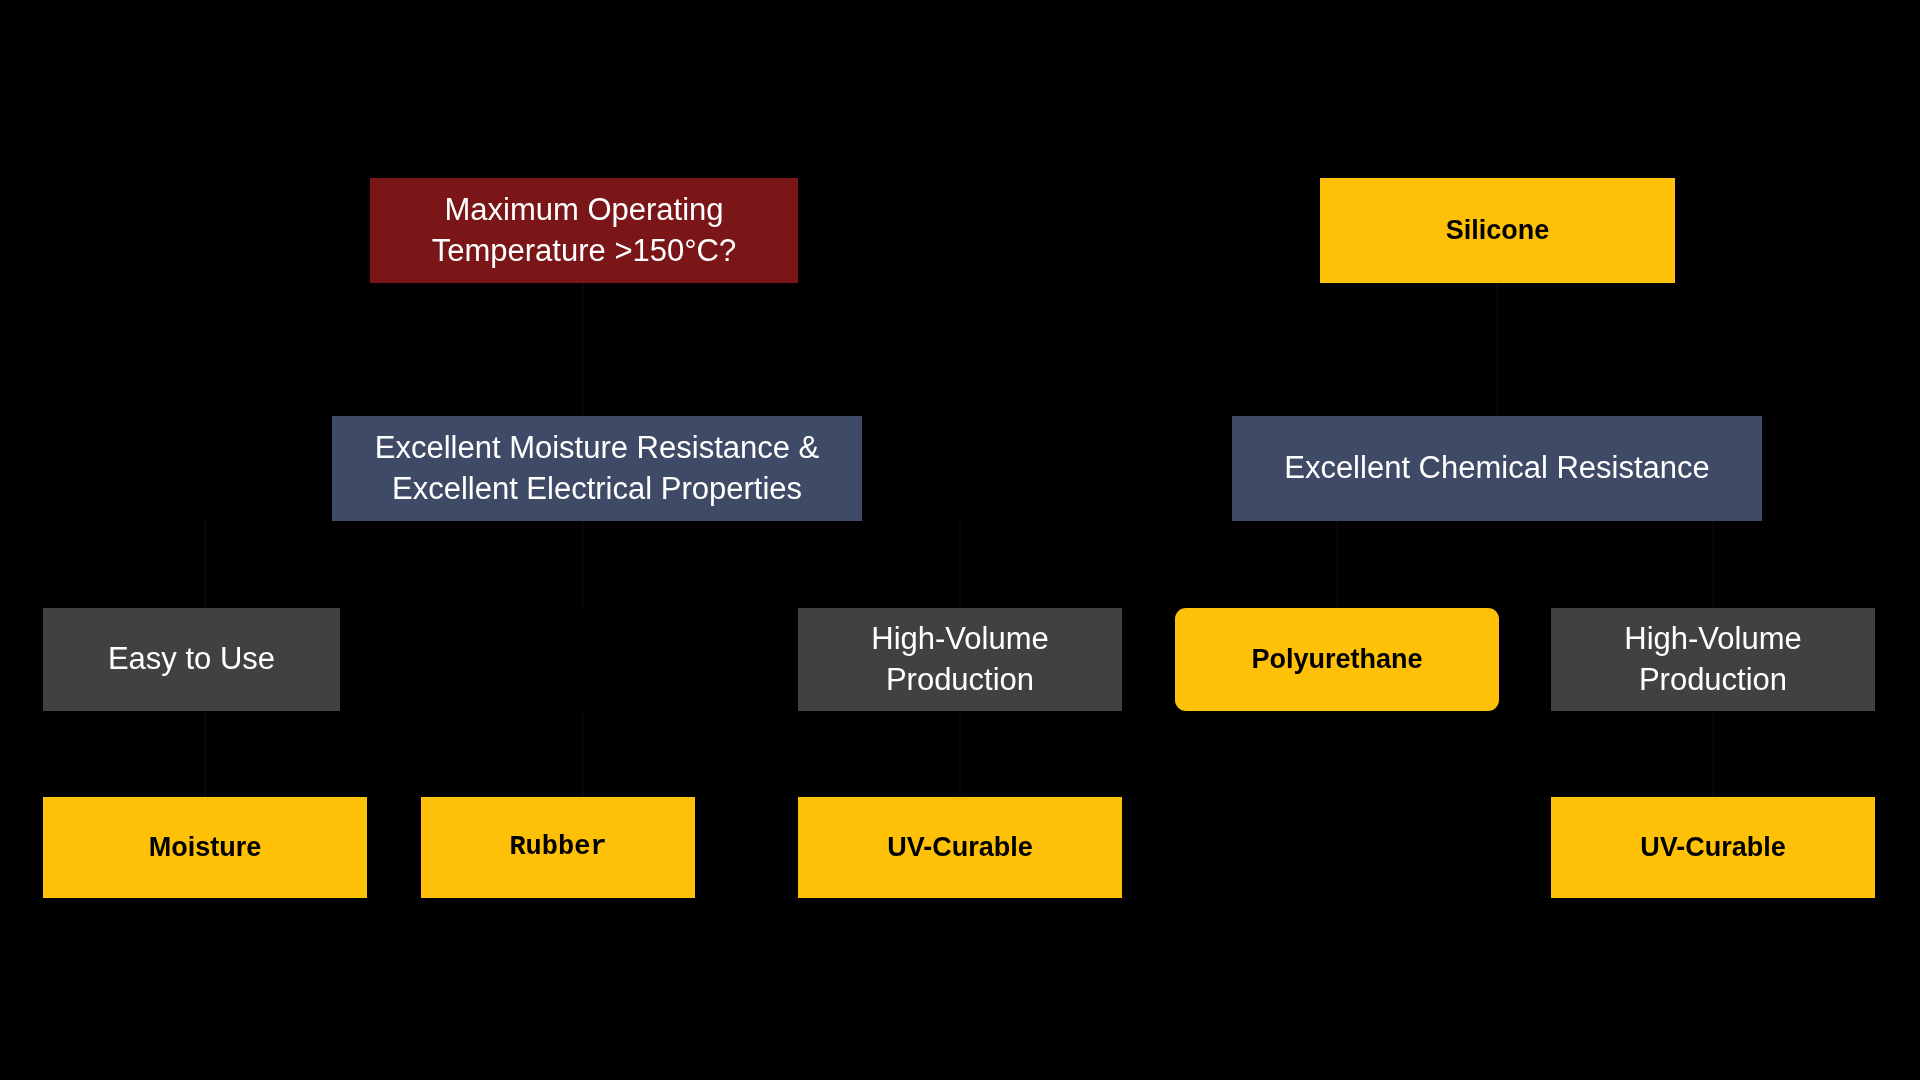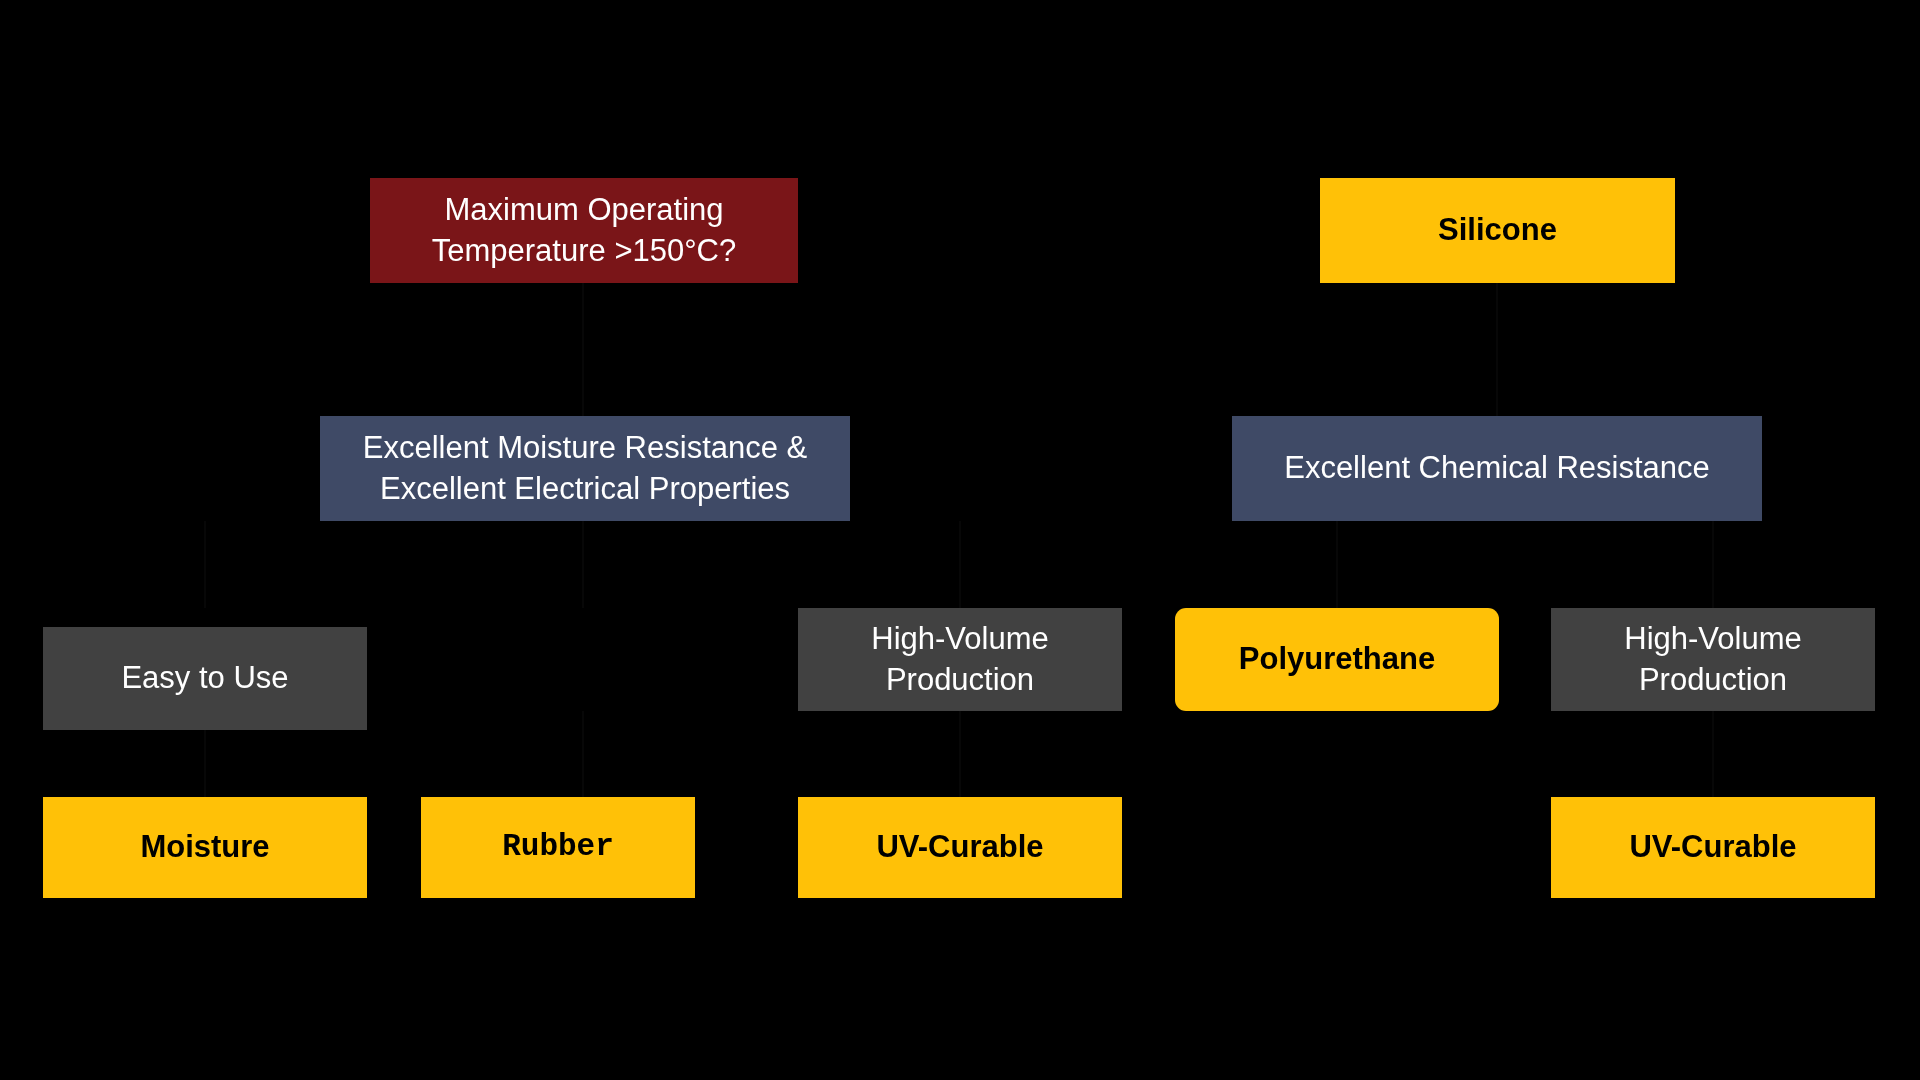--- a/index.html
+++ b/index.html
@@ -67,21 +67,21 @@
   .node.criterion {
     background: #414141;
     color: #FFFFFF;
     font-size: 31px;
     font-weight: 400;
   }
 
   .node.material {
     background: #FFC107;
     color: #000000;
-    font-size: 31px;
+    font-size: 27px;
     font-weight: 700;
   }
 </style>
 </head>
 <body>
 
 <div id="canvas">
     <div class="connector" style="left: 582px; top: 283px; width: 2px; height: 133px;"></div>
     <div class="connector" style="left: 1496px; top: 283px; width: 2px; height: 133px;"></div>
     <div class="connector" style="left: 204px; top: 521px; width: 2px; height: 87px;"></div>
@@ -93,28 +93,28 @@
     <div class="connector" style="left: 582px; top: 711px; width: 2px; height: 86px;"></div>
     <div class="connector" style="left: 959px; top: 711px; width: 2px; height: 86px;"></div>
     <div class="connector" style="left: 1712px; top: 711px; width: 2px; height: 86px;"></div>
     <div class="node decision" style="left: 370px; top: 178px; width: 428px; height: 105px;">
       <span class="label">Maximum Operating
 Temperature &gt;150°C?</span>
     </div>
     <div class="node material" style="left: 1320px; top: 178px; width: 355px; height: 105px;">
       <span class="label">Silicone</span>
     </div>
-    <div class="node property" style="left: 320px; top: 416px; width: 530px; height: 105px;">
+    <div class="node property" style="left: 332px; top: 416px; width: 530px; height: 105px;">
       <span class="label">Excellent Moisture Resistance &amp;
 Excellent Electrical Properties</span>
     </div>
     <div class="node property" style="left: 1232px; top: 416px; width: 530px; height: 105px;">
       <span class="label">Excellent Chemical Resistance</span>
     </div>
-    <div class="node criterion" style="left: 43px; top: 608px; width: 324px; height: 103px; margin-top: 19px;">
+    <div class="node criterion" style="left: 43px; top: 608px; width: 297px; height: 103px;">
       <span class="label">Easy to Use</span>
     </div>
     <div class="node criterion" style="left: 798px; top: 608px; width: 324px; height: 103px;">
       <span class="label">High-Volume
 Production</span>
     </div>
     <div class="node material" style="left: 1175px; top: 608px; width: 324px; height: 103px; border-radius: 11px;">
       <span class="label">Polyurethane</span>
     </div>
     <div class="node criterion" style="left: 1551px; top: 608px; width: 324px; height: 103px;">

